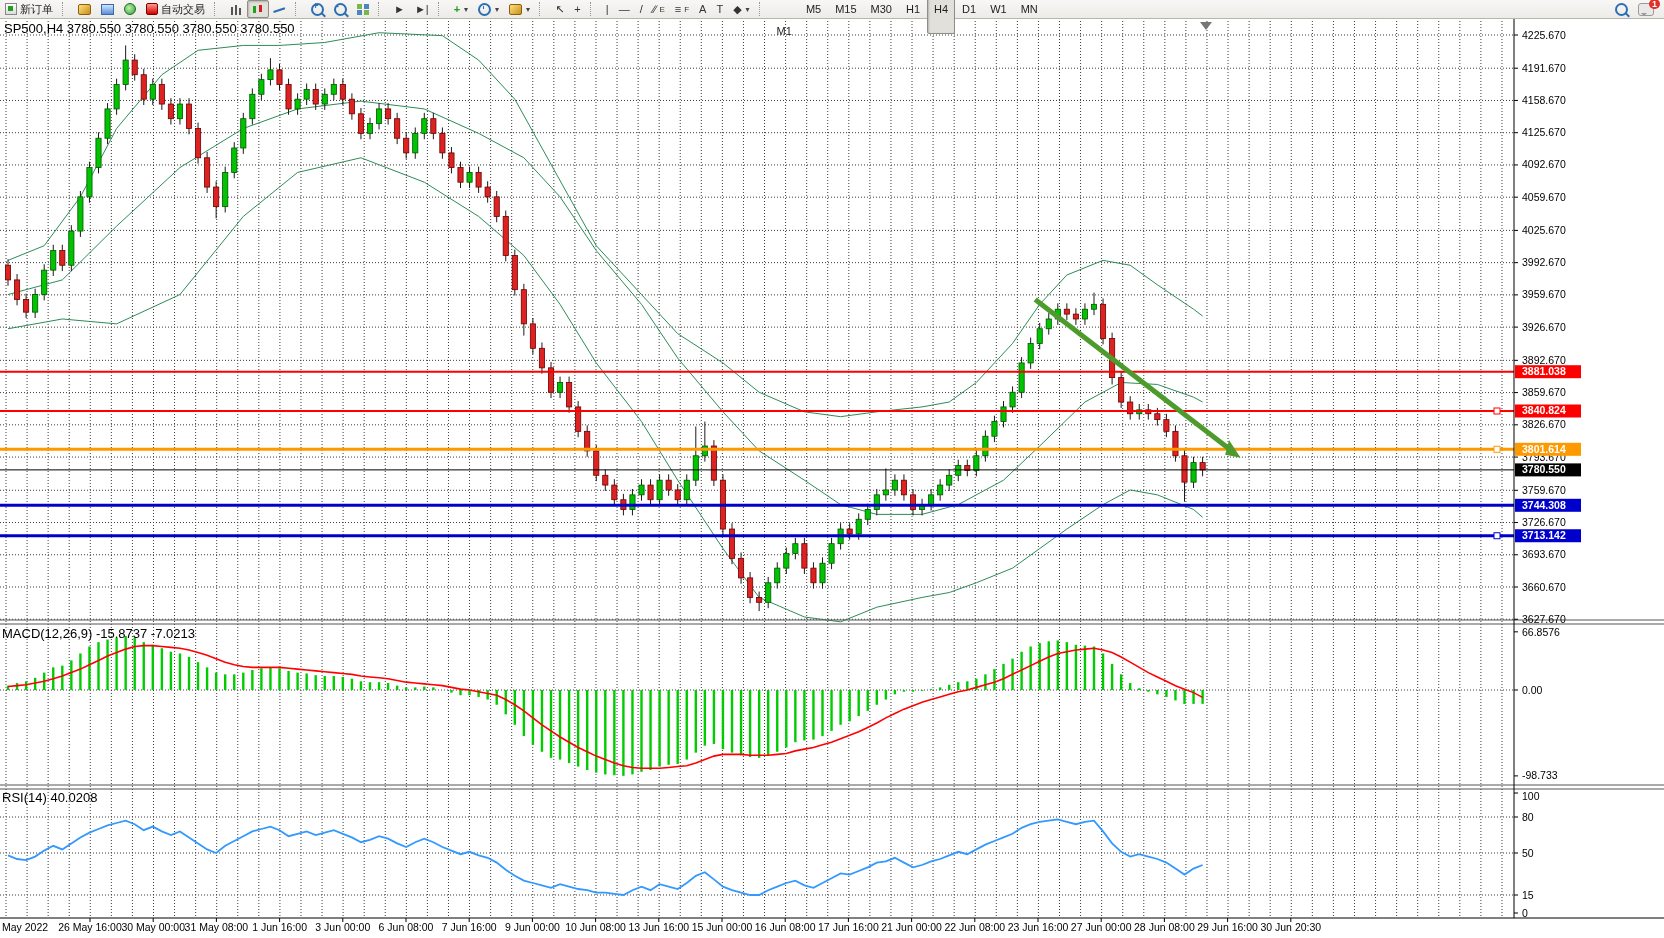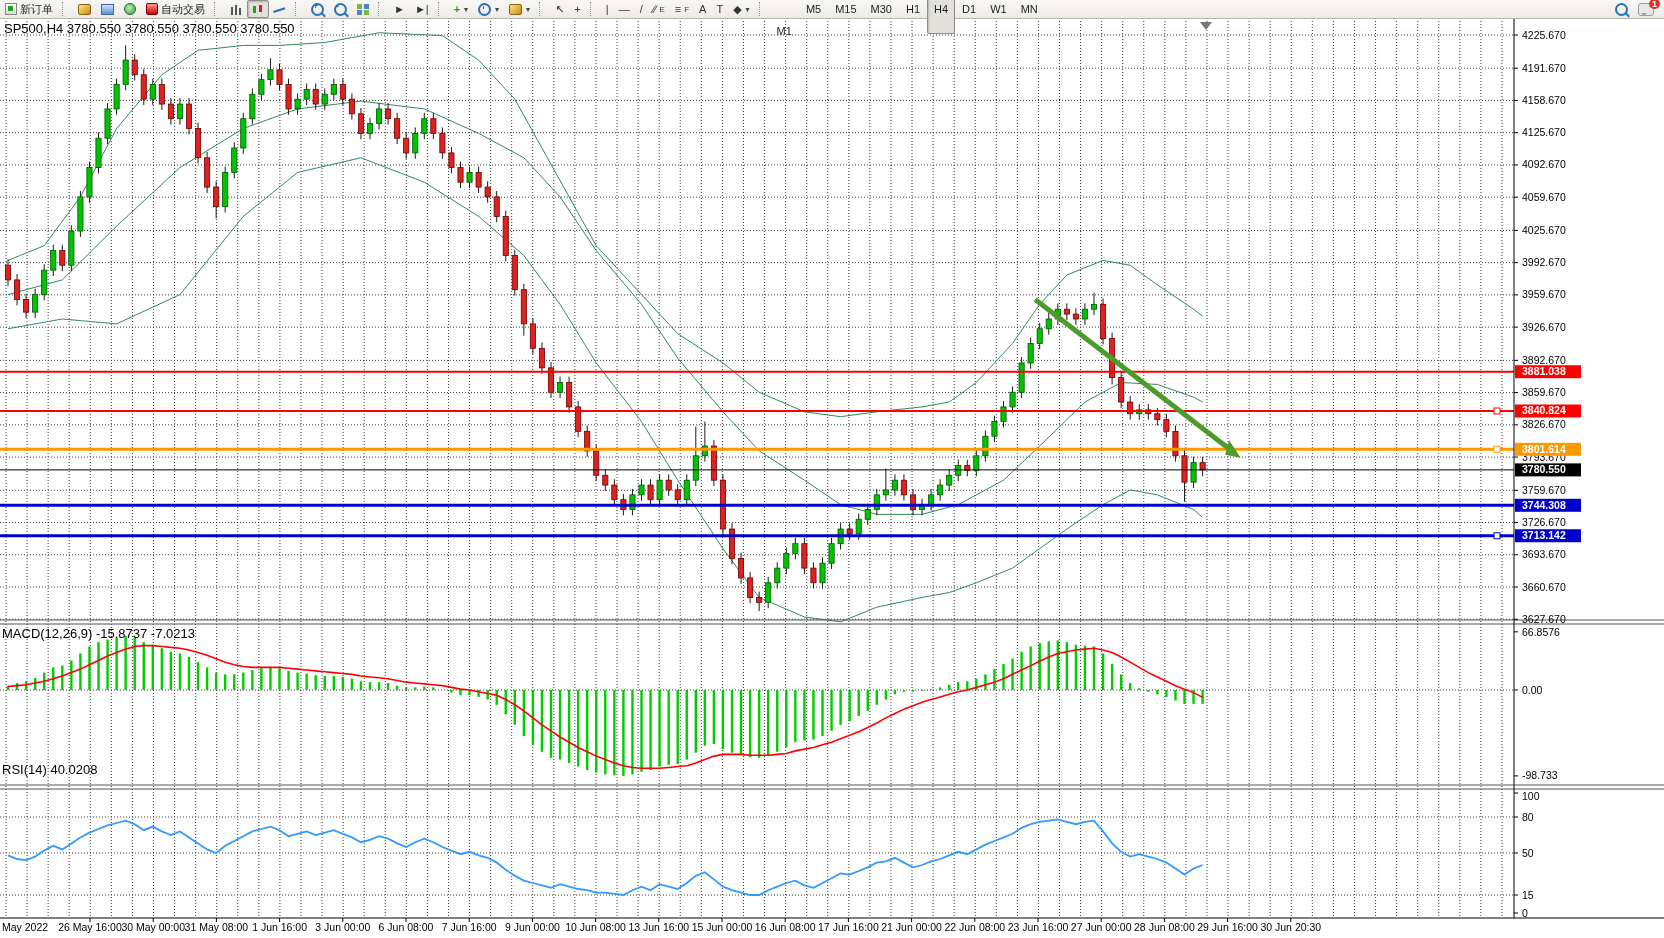--- a/index.html
+++ b/index.html
@@ -170,21 +170,21 @@
     <div id="toolbar-right">
       <span class="mag"></span>
       <span id="notif">
         <span id="badge">1</span>
       </span>
     </div>
   </div>
 
   <div class="ovl" style="left:4px;top:21px;">SP500,H4 3780.550 3780.550 3780.550 3780.550</div>
   <div class="ovl" style="left:2px;top:626px;">MACD(12,26,9) -15.8737 -7.0213</div>
-  <div class="ovl" style="left:2px;top:762px;">RSI(14) 40.0208</div>
+  <div class="ovl" style="left:2px;top:790px;">RSI(14) 40.0208</div>
 
   <svg id="plot" width="1664" height="938" viewBox="0 0 1664 938">
       <line stroke="#3c3c3c" stroke-width="1" stroke-dasharray="1 2" x1="6" y1="18" x2="6" y2="918"></line>
       <line stroke="#3c3c3c" stroke-width="1" stroke-dasharray="1 2" x1="27.07" y1="18" x2="27.07" y2="918"></line>
       <line stroke="#3c3c3c" stroke-width="1" stroke-dasharray="1 2" x1="48.14" y1="18" x2="48.14" y2="918"></line>
       <line stroke="#3c3c3c" stroke-width="1" stroke-dasharray="1 2" x1="69.21000000000001" y1="18" x2="69.21000000000001" y2="918"></line>
       <line stroke="#3c3c3c" stroke-width="1" stroke-dasharray="1 2" x1="90.28" y1="18" x2="90.28" y2="918"></line>
       <line stroke="#3c3c3c" stroke-width="1" stroke-dasharray="1 2" x1="111.35" y1="18" x2="111.35" y2="918"></line>
       <line stroke="#3c3c3c" stroke-width="1" stroke-dasharray="1 2" x1="132.42" y1="18" x2="132.42" y2="918"></line>
       <line stroke="#3c3c3c" stroke-width="1" stroke-dasharray="1 2" x1="153.48999999999998" y1="18" x2="153.48999999999998" y2="918"></line>

